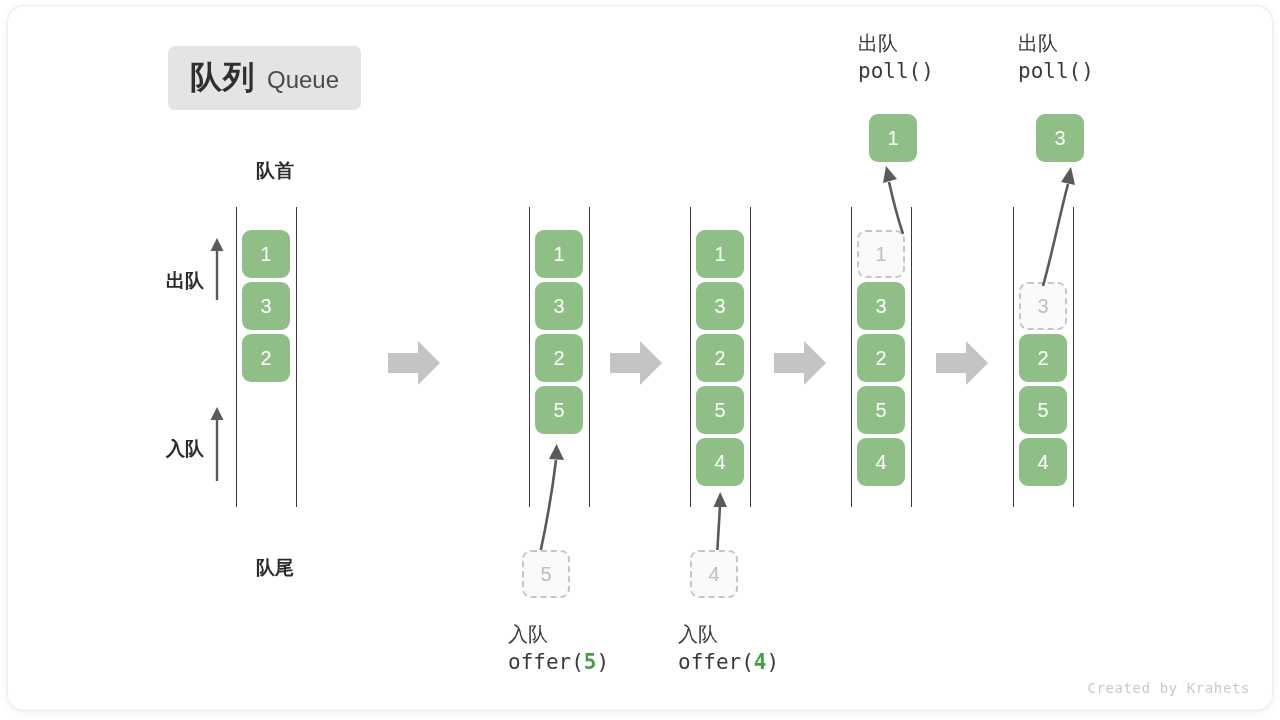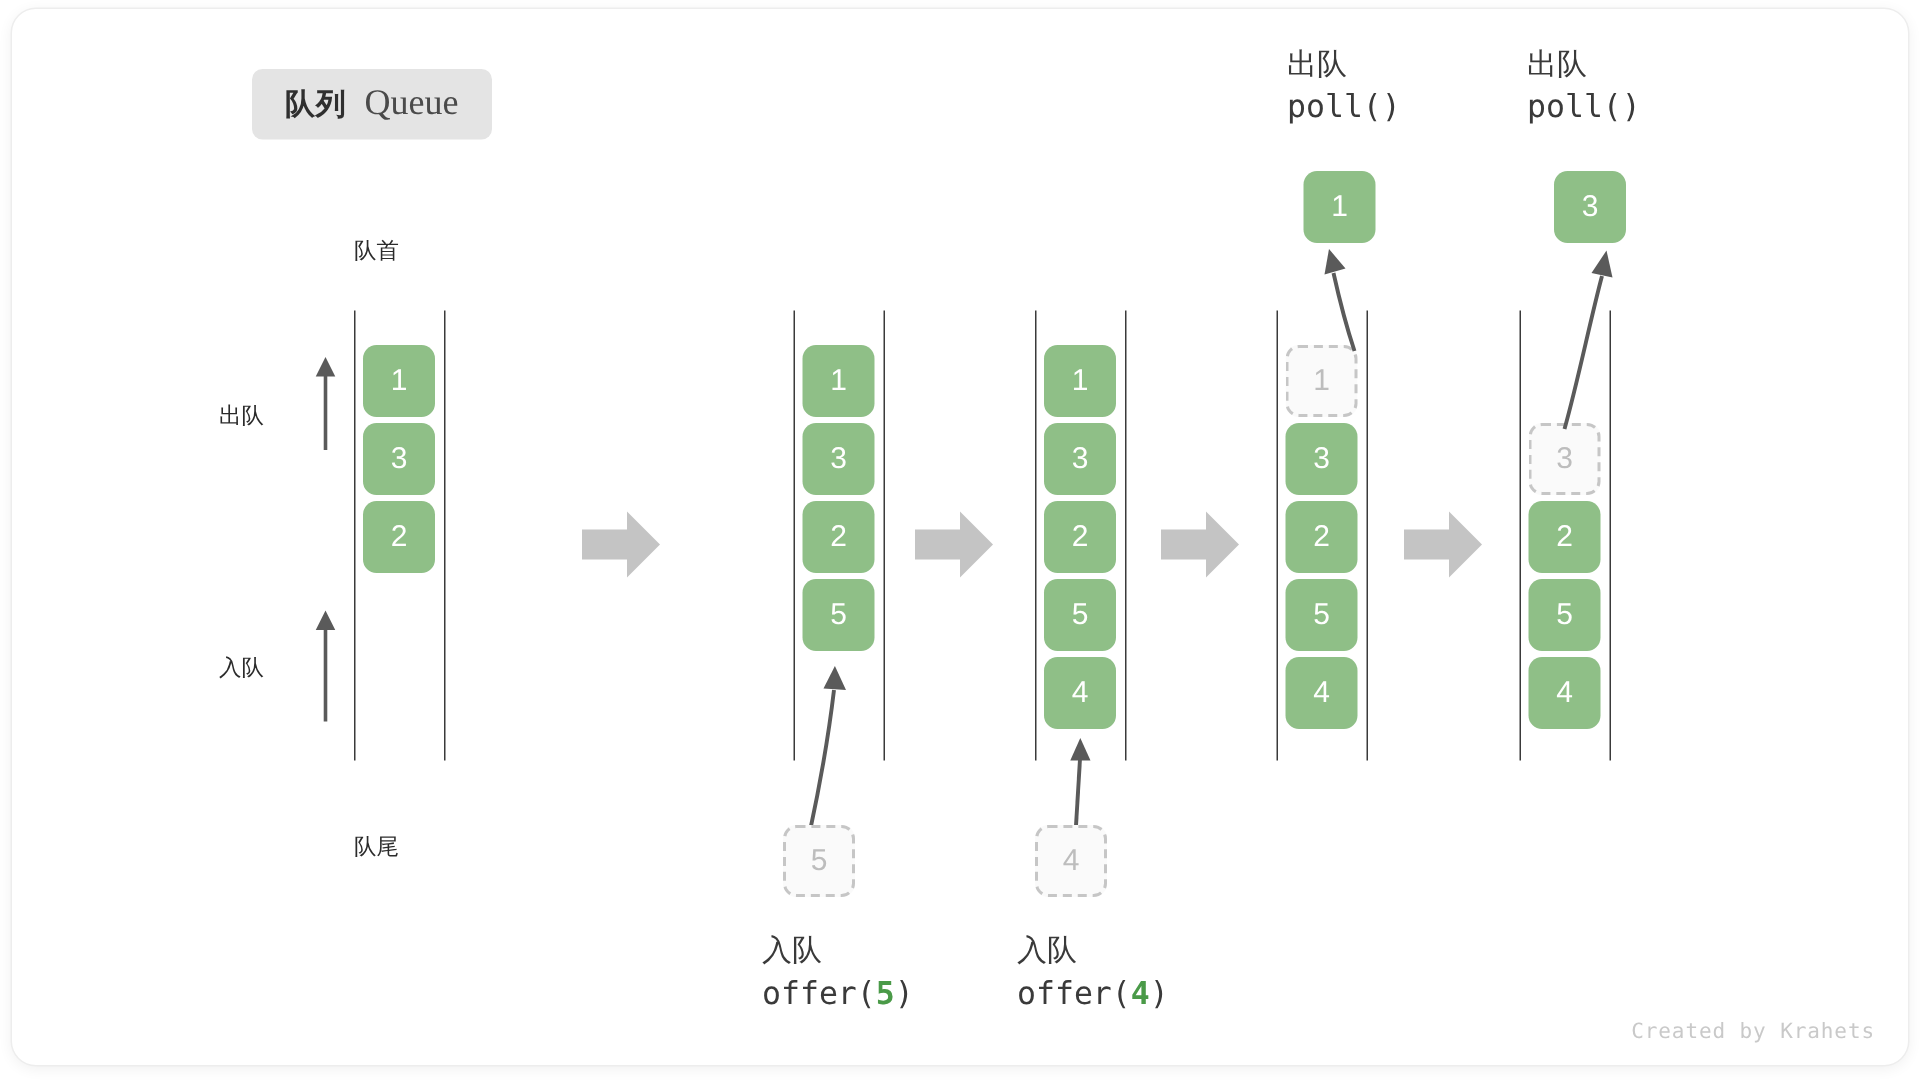--- a/index.html
+++ b/index.html
@@ -33,39 +33,40 @@
     top: 46px;
     padding: 10px 22px;
     background: #e4e4e4;
     border-radius: 7px;
     white-space: nowrap;
     display: flex;
     align-items: baseline;
     gap: 12px;
   }
   .title-cn {
-    font-size: 20px;
+    font-size: 32px;
     font-weight: bold;
     color: #2f2f2f;
     letter-spacing: 0.5px;
     font-family: Liberation Mono, monospace;
   }
   .title-en {
-    font-family: Liberation Serif, serif;
+    font-family: Liberation Sans, sans-serif;
     font-size: 24px;
     color: #4a4a4a;
   }
 
   
   .lbl {
     position: absolute;
-    font-size: 15px;
-    font-weight: normal;
+    font-size: 19px;
+    font-weight: bold;
     color: #2b2b2b;
     white-space: nowrap;
+    margin-left: 20px;
   }
   .lbl-head { left: 236px; top: 158px; }
   .lbl-tail { left: 236px; top: 555px; }
   .lbl-deq  { left: 146px; top: 268px; }
   .lbl-enq  { left: 146px; top: 436px; }
 
   
   .thin-arrow { position: absolute; }
 
   

